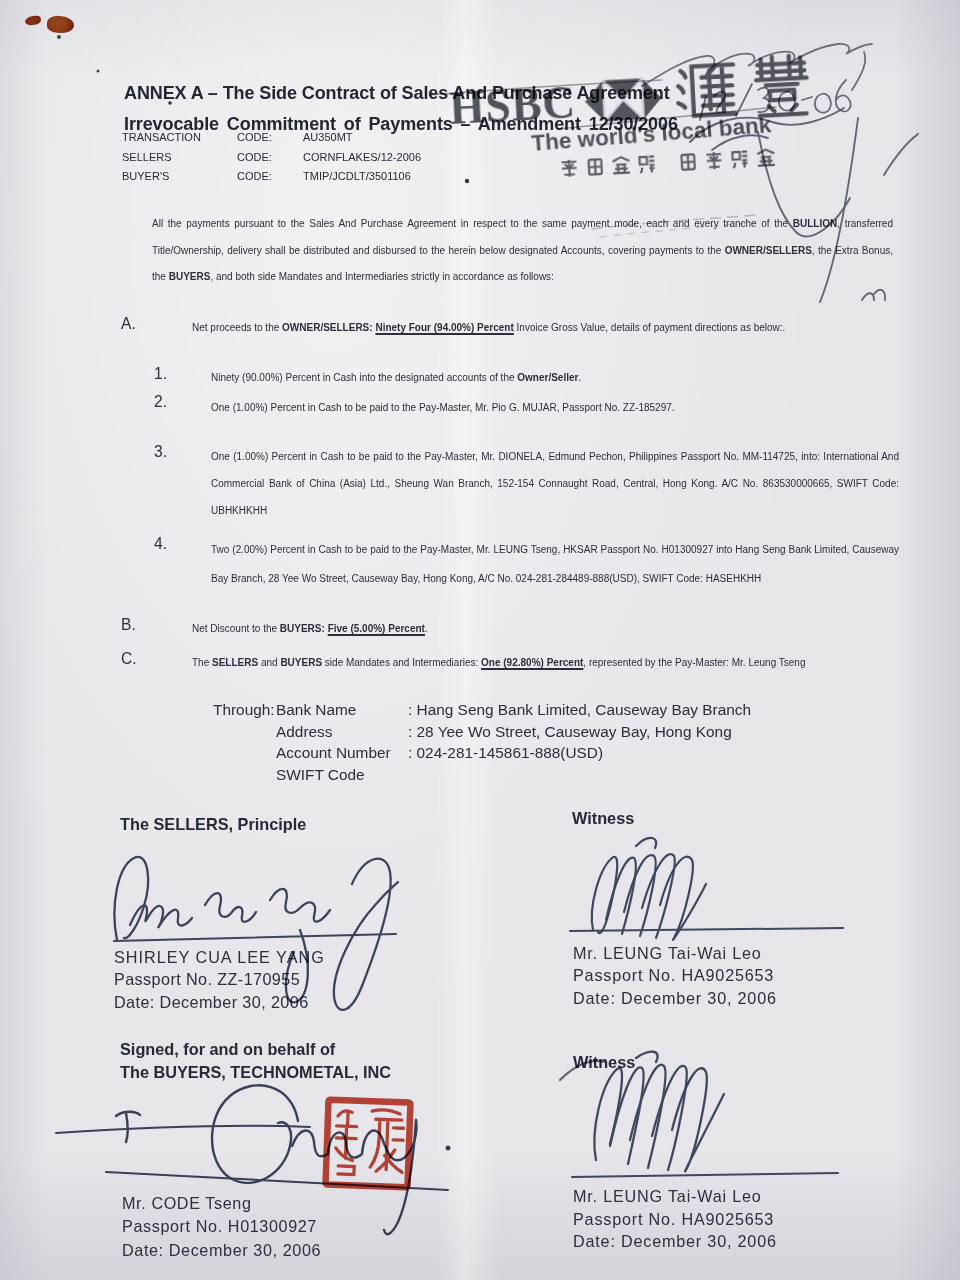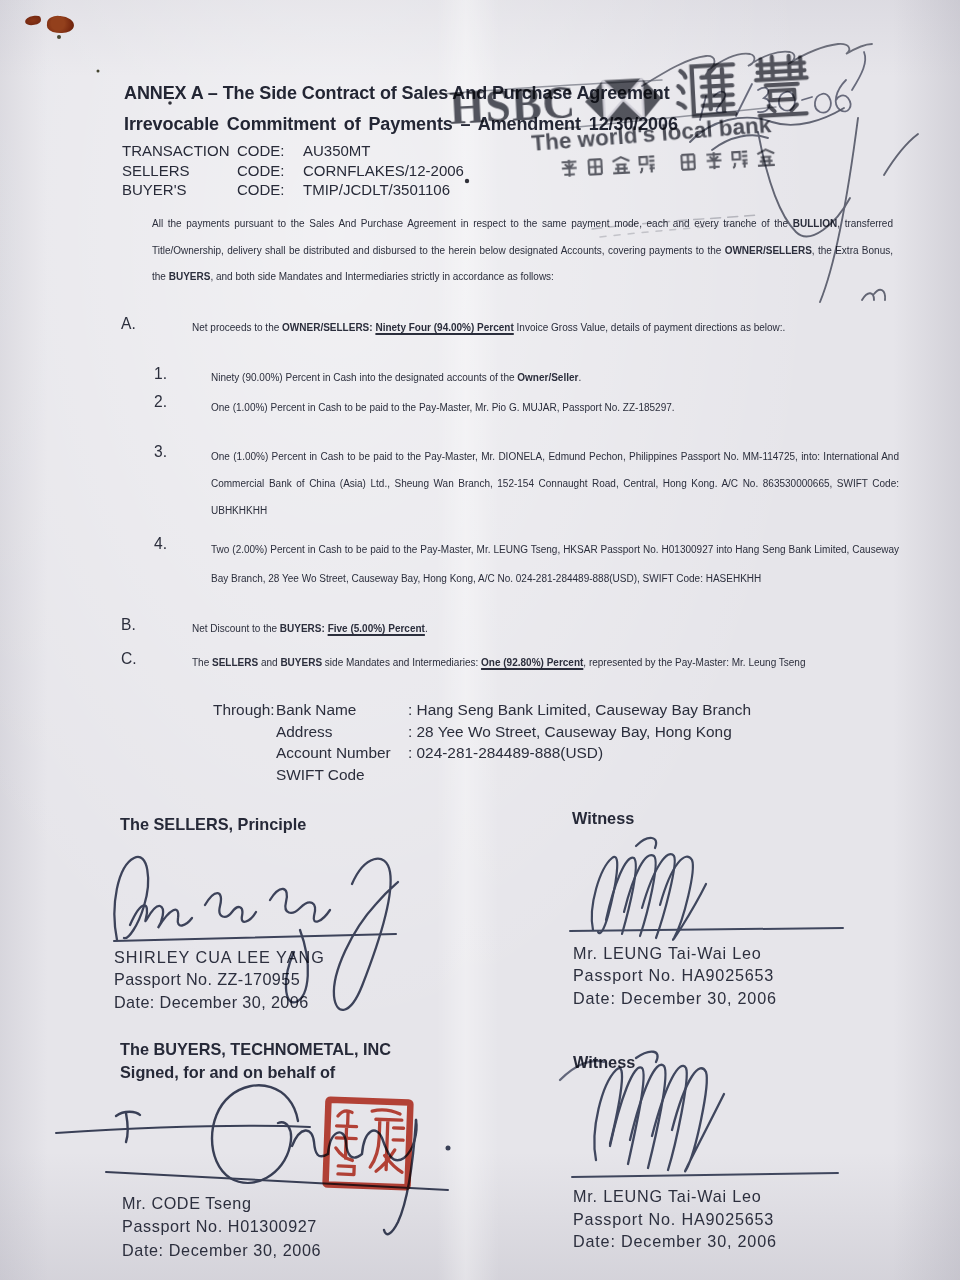--- a/index.html
+++ b/index.html
@@ -17,21 +17,21 @@
   }
 
   .abs { position:absolute; }
 
   
   .doc-title { left:124px; top:78px; font-size:18px; font-weight:bold; color:#232634; line-height:31px; letter-spacing:-0.1px; }
   .doc-title .tl { text-decoration-thickness:2px; text-underline-offset:3px; display:block; }
   .doc-title .tl2 { word-spacing:3px; }
 
   
-  .codes { left:122px; top:141px; font-size:15px; color:#272a38; line-height:19.6px; }
+  .codes { left:122px; top:128px; font-size:11px; color:#272a38; line-height:19.6px; }
   .codes .crow { display:grid; grid-template-columns:115px 66px auto; }
 
   
   .stamp { left:448px; top:80px; width:440px; transform:rotate(-3deg); transform-origin:left top;
            color:#45474f; opacity:.87; mix-blend-mode:multiply; filter:blur(.2px); z-index:5; }
   .stamp-row1 { display:flex; align-items:center; }
   .hsbc-word { font-family:"Liberation Serif", serif; font-weight:bold; font-size:45px; letter-spacing:1px; color:#3d3f49; transform:scaleY(1.04); }
   .hex-logo { margin-left:7px; margin-top:2px; }
   .hanzi { margin-left:11px; margin-top:-10px; }
   .stamp-tagline-en { position:relative; left:80px; top:-4px; font-weight:bold; font-size:22.5px; color:#3d3f49; transform:rotate(-1.5deg); width:max-content; }
@@ -221,33 +221,33 @@
       <span>: Hang Seng Bank Limited, Causeway Bay Branch</span>
     </div>
     <div class="trow">
       <span></span>
       <span>Address</span>
       <span>: 28 Yee Wo Street, Causeway Bay, Hong Kong</span>
     </div>
     <div class="trow">
       <span></span>
       <span>Account Number</span>
-      <span>: 024-281-284489-888(USD)</span>
+      <span>: 024-281-145861-888(USD)</span>
     </div>
     <div class="trow">
       <span></span>
       <span>SWIFT Code</span>
     </div>
   </div>
 
   <div class="abs sig-head sellers-head">The SELLERS, Principle</div>
   <div class="abs sig-head witness1-head">Witness</div>
   <div class="abs sig-head buyers-head">
+    <div>Signed, for and on behalf of</div>
     <div>The BUYERS, TECHNOMETAL, INC</div>
-    <div>Signed, for and on behalf of</div>
   </div>
   <div class="abs sig-head witness2-head">Witness</div>
 
   <div class="abs id-block seller-block">
     <div class="nm">SHIRLEY CUA LEE YANG</div>
     <div>Passport No. ZZ-170955</div>
     <div>Date: December 30, 2006</div>
   </div>
   <div class="abs id-block witness1-block">
     <div>Mr. LEUNG Tai-Wai Leo</div>

